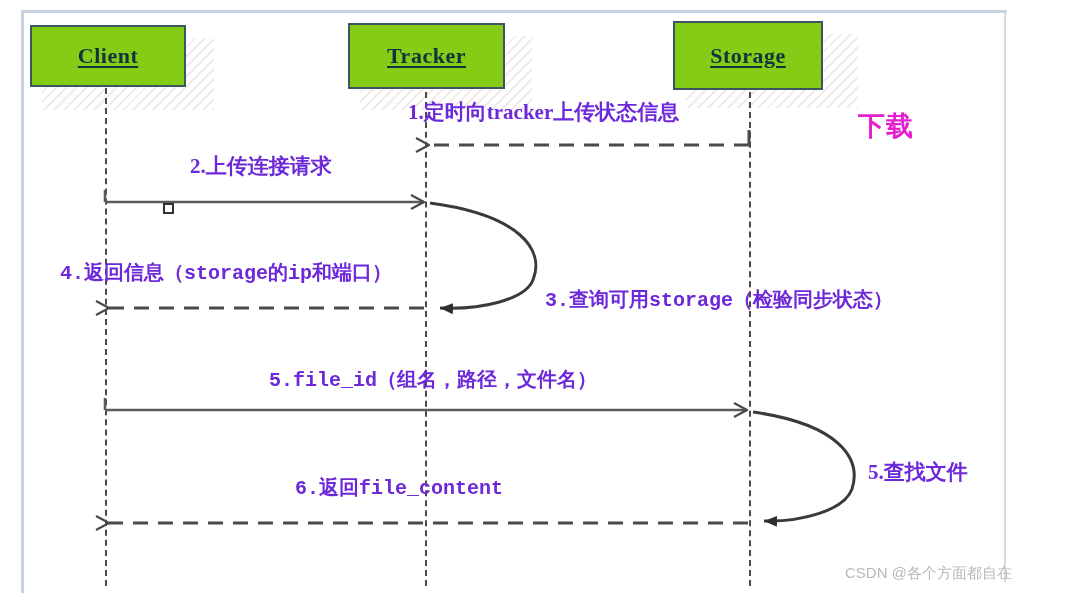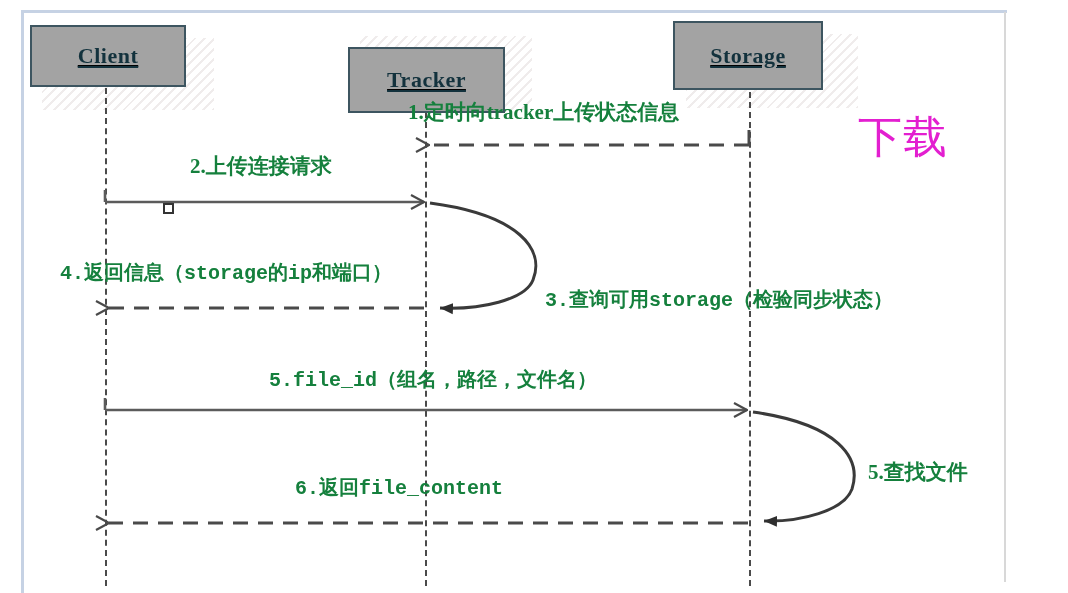--- a/index.html
+++ b/index.html
@@ -35,27 +35,26 @@
   .frame-right {
     position: absolute;
     left: 1004px; top: 12px;
     width: 1.5px; height: 570px;
     background: #d8d8d8;
   }
 
   
   .actor-box {
     position: absolute;
-    background: #a3a3a3;
+    background: #84cc16;
     border: 2.5px solid #3d5560;
     box-sizing: border-box;
     display: flex;
     align-items: center;
     justify-content: center;
-    text-decoration: underline;
   }
   .actor-label {
     font-family: "Liberation Serif", "DejaVu Serif", serif;
     font-weight: bold;
     font-size: 22px;
     color: #13323d;
     text-decoration: underline;
     text-underline-offset: 3px;
     letter-spacing: 0.5px;
     filter: blur(0.35px);
@@ -77,36 +76,37 @@
     width: 0;
     border-left: 2.5px dashed #4a4a4a;
   }
 
   
   .msg-label {
     position: absolute;
     font-family: "Liberation Serif", "DejaVu Serif", serif;
     font-size: 21px;
     font-weight: bold;
-    color: #15803d;
+    color: #6d28d9;
     white-space: nowrap;
     filter: blur(0.3px);
   }
   .msg-label.mono {
     font-family: "Liberation Mono", "DejaVu Sans Mono", monospace;
     font-size: 20px;
   }
 
   
   .annotation {
     position: absolute;
     font-family: "Liberation Sans", "DejaVu Sans", sans-serif;
-    font-size: 44px;
+    font-size: 27px;
     white-space: nowrap;
     letter-spacing: 1px;
+    font-weight: bold;
   }
 
   
   .watermark {
     position: absolute;
     font-family: "Liberation Sans", "DejaVu Sans", sans-serif;
     font-size: 15px;
     color: #b9b9b9;
     white-space: nowrap;
   }
@@ -141,21 +141,21 @@
   <div class="actor-shadow" style="left:686px; top:34px;  width:172px; height:74px;"></div>
 
   <div class="lifeline" style="left:105px; top:88px;  height:498px;"></div>
   <div class="lifeline" style="left:425px; top:92px;  height:494px;"></div>
   <div class="lifeline" style="left:749px; top:92px;  height:494px;"></div>
 
   <div class="actor-box" style="left:30px; top:25px; width:156px; height:62px;">
     <span class="actor-label">Client</span>
   </div>
 
-  <div class="actor-box" style="left:348px; top:23px; width:157px; height:66px;margin-top:24px;">
+  <div class="actor-box" style="left:348px; top:23px; width:157px; height:66px;">
     <span class="actor-label">Tracker</span>
   </div>
 
   <div class="actor-box" style="left:673px; top:21px; width:150px; height:69px;">
     <span class="actor-label">Storage</span>
   </div>
 
   <svg class="arrows" viewBox="0 0 1068 593" xmlns="http://www.w3.org/2000/svg">
     <defs>
 
@@ -201,14 +201,15 @@
   <div class="msg-label mono" style="left:60px; top:259px;">4.返回信息（storage的ip和端口）</div>
 
   <div class="msg-label mono" style="left:221px; top:366px;margin-left:48px;">5.file_id（组名，路径，文件名）</div>
 
   <div class="msg-label" style="left:868px; top:458px;">5.查找文件</div>
 
   <div class="msg-label mono" style="left:295px; top:474px;">6.返回file_content</div>
 
   <div class="annotation" style="left:858px; top:108px; color:#e31fd0;">下载</div>
 
+  <div class="watermark" style="left:845px; top:564px;">CSDN @各个方面都自在</div>
 
 </div>
 
 </body></html>

